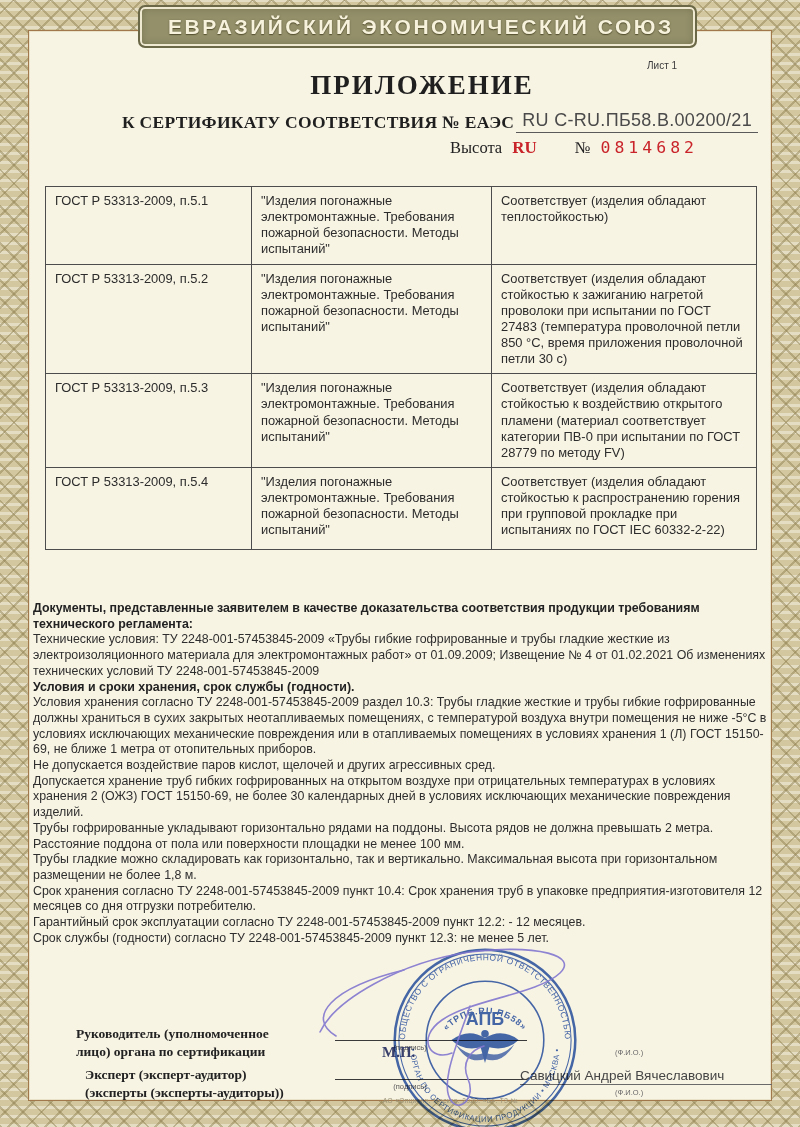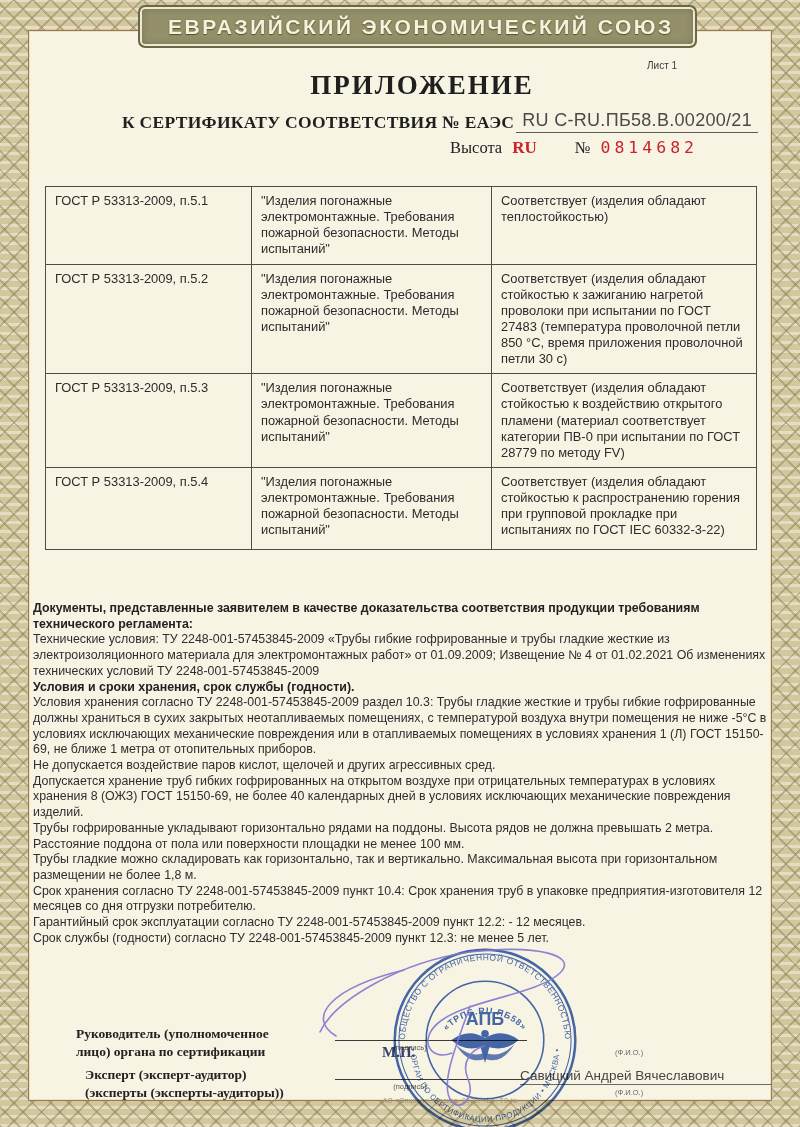--- a/index.html
+++ b/index.html
@@ -136,33 +136,33 @@
         <td>Соответствует (изделия обладают стойкостью к зажиганию нагретой проволоки при испытании по ГОСТ 27483 (температура проволочной петли 850 °С, время приложения проволочной петли 30 с)</td>
       </tr>
       <tr class="r3">
         <td>ГОСТ Р 53313-2009, п.5.3</td>
         <td>"Изделия погонажные электромонтажные. Требования пожарной безопасности. Методы испытаний"</td>
         <td>Соответствует (изделия обладают стойкостью к воздействию открытого пламени (материал соответствует категории ПВ-0 при испытании по ГОСТ 28779 по методу FV)</td>
       </tr>
       <tr class="r4">
         <td>ГОСТ Р 53313-2009, п.5.4</td>
         <td>"Изделия погонажные электромонтажные. Требования пожарной безопасности. Методы испытаний"</td>
-        <td>Соответствует (изделия обладают стойкостью к распространению горения при групповой прокладке при испытаниях по ГОСТ IEC 60332-3-22)</td>
+        <td>Соответствует (изделия обладают стойкостью к распространению горения при групповой прокладке при испытаниях по ГОСТ IEC 60332-2-22)</td>
       </tr>
     </tbody>
       </table>
   </div>
 
   <div class="bodytext">
     <p class="b">Документы, представленные заявителем в качестве доказательства соответствия продукции требованиям технического регламента:</p>
     <p>Технические условия: ТУ 2248-001-57453845-2009 «Трубы гибкие гофрированные и трубы гладкие жесткие из электроизоляционного материала для электромонтажных работ» от 01.09.2009; Извещение № 4 от 01.02.2021 Об изменениях технических условий ТУ 2248-001-57453845-2009</p>
     <p class="b">Условия и сроки хранения, срок службы (годности).</p>
     <p>Условия хранения согласно ТУ 2248-001-57453845-2009 раздел 10.3: Трубы гладкие жесткие и трубы гибкие гофрированные должны храниться  в сухих закрытых  неотапливаемых помещениях, с температурой воздуха внутри помещения не ниже -5°С в условиях исключающих механические повреждения или в отапливаемых помещениях в условиях хранения 1 (Л)  ГОСТ 15150-69, не ближе 1 метра от отопительных приборов.</p>
     <p>Не допускается воздействие паров кислот, щелочей и других агрессивных сред.</p>
-    <p>Допускается хранение труб  гибких гофрированных на открытом воздухе при отрицательных температурах  в условиях хранения 8 (ОЖЗ) ГОСТ 15150-69, не более 40 календарных дней в условиях исключающих механические повреждения изделий.</p>
+    <p>Допускается хранение труб  гибких гофрированных на открытом воздухе при отрицательных температурах  в условиях хранения 2 (ОЖЗ) ГОСТ 15150-69, не более 30 календарных дней в условиях исключающих механические повреждения изделий.</p>
     <p>Трубы гофрированные укладывают горизонтально рядами на поддоны. Высота рядов не должна превышать 2 метра. Расстояние поддона от пола или поверхности площадки не менее 100 мм.</p>
     <p>Трубы гладкие можно складировать как горизонтально, так и вертикально.  Максимальная высота при горизонтальном размещении не более 1,8 м.</p>
     <p>Срок хранения согласно ТУ 2248-001-57453845-2009 пункт 10.4:  Срок хранения труб в упаковке предприятия-изготовителя 12 месяцев со дня отгрузки потребителю.</p>
     <p>Гарантийный срок эксплуатации согласно ТУ 2248-001-57453845-2009 пункт 12.2: - 12 месяцев.</p>
     <p>Срок службы (годности) согласно ТУ 2248-001-57453845-2009 пункт 12.3: не менее 5 лет.</p>
   </div>
 
   <div class="sig-role" style="left:76px;top:1025px;width:230px;">
     <span>Руководитель (уполномоченное</span><br>
     <span>лицо) органа по сертификации</span>

